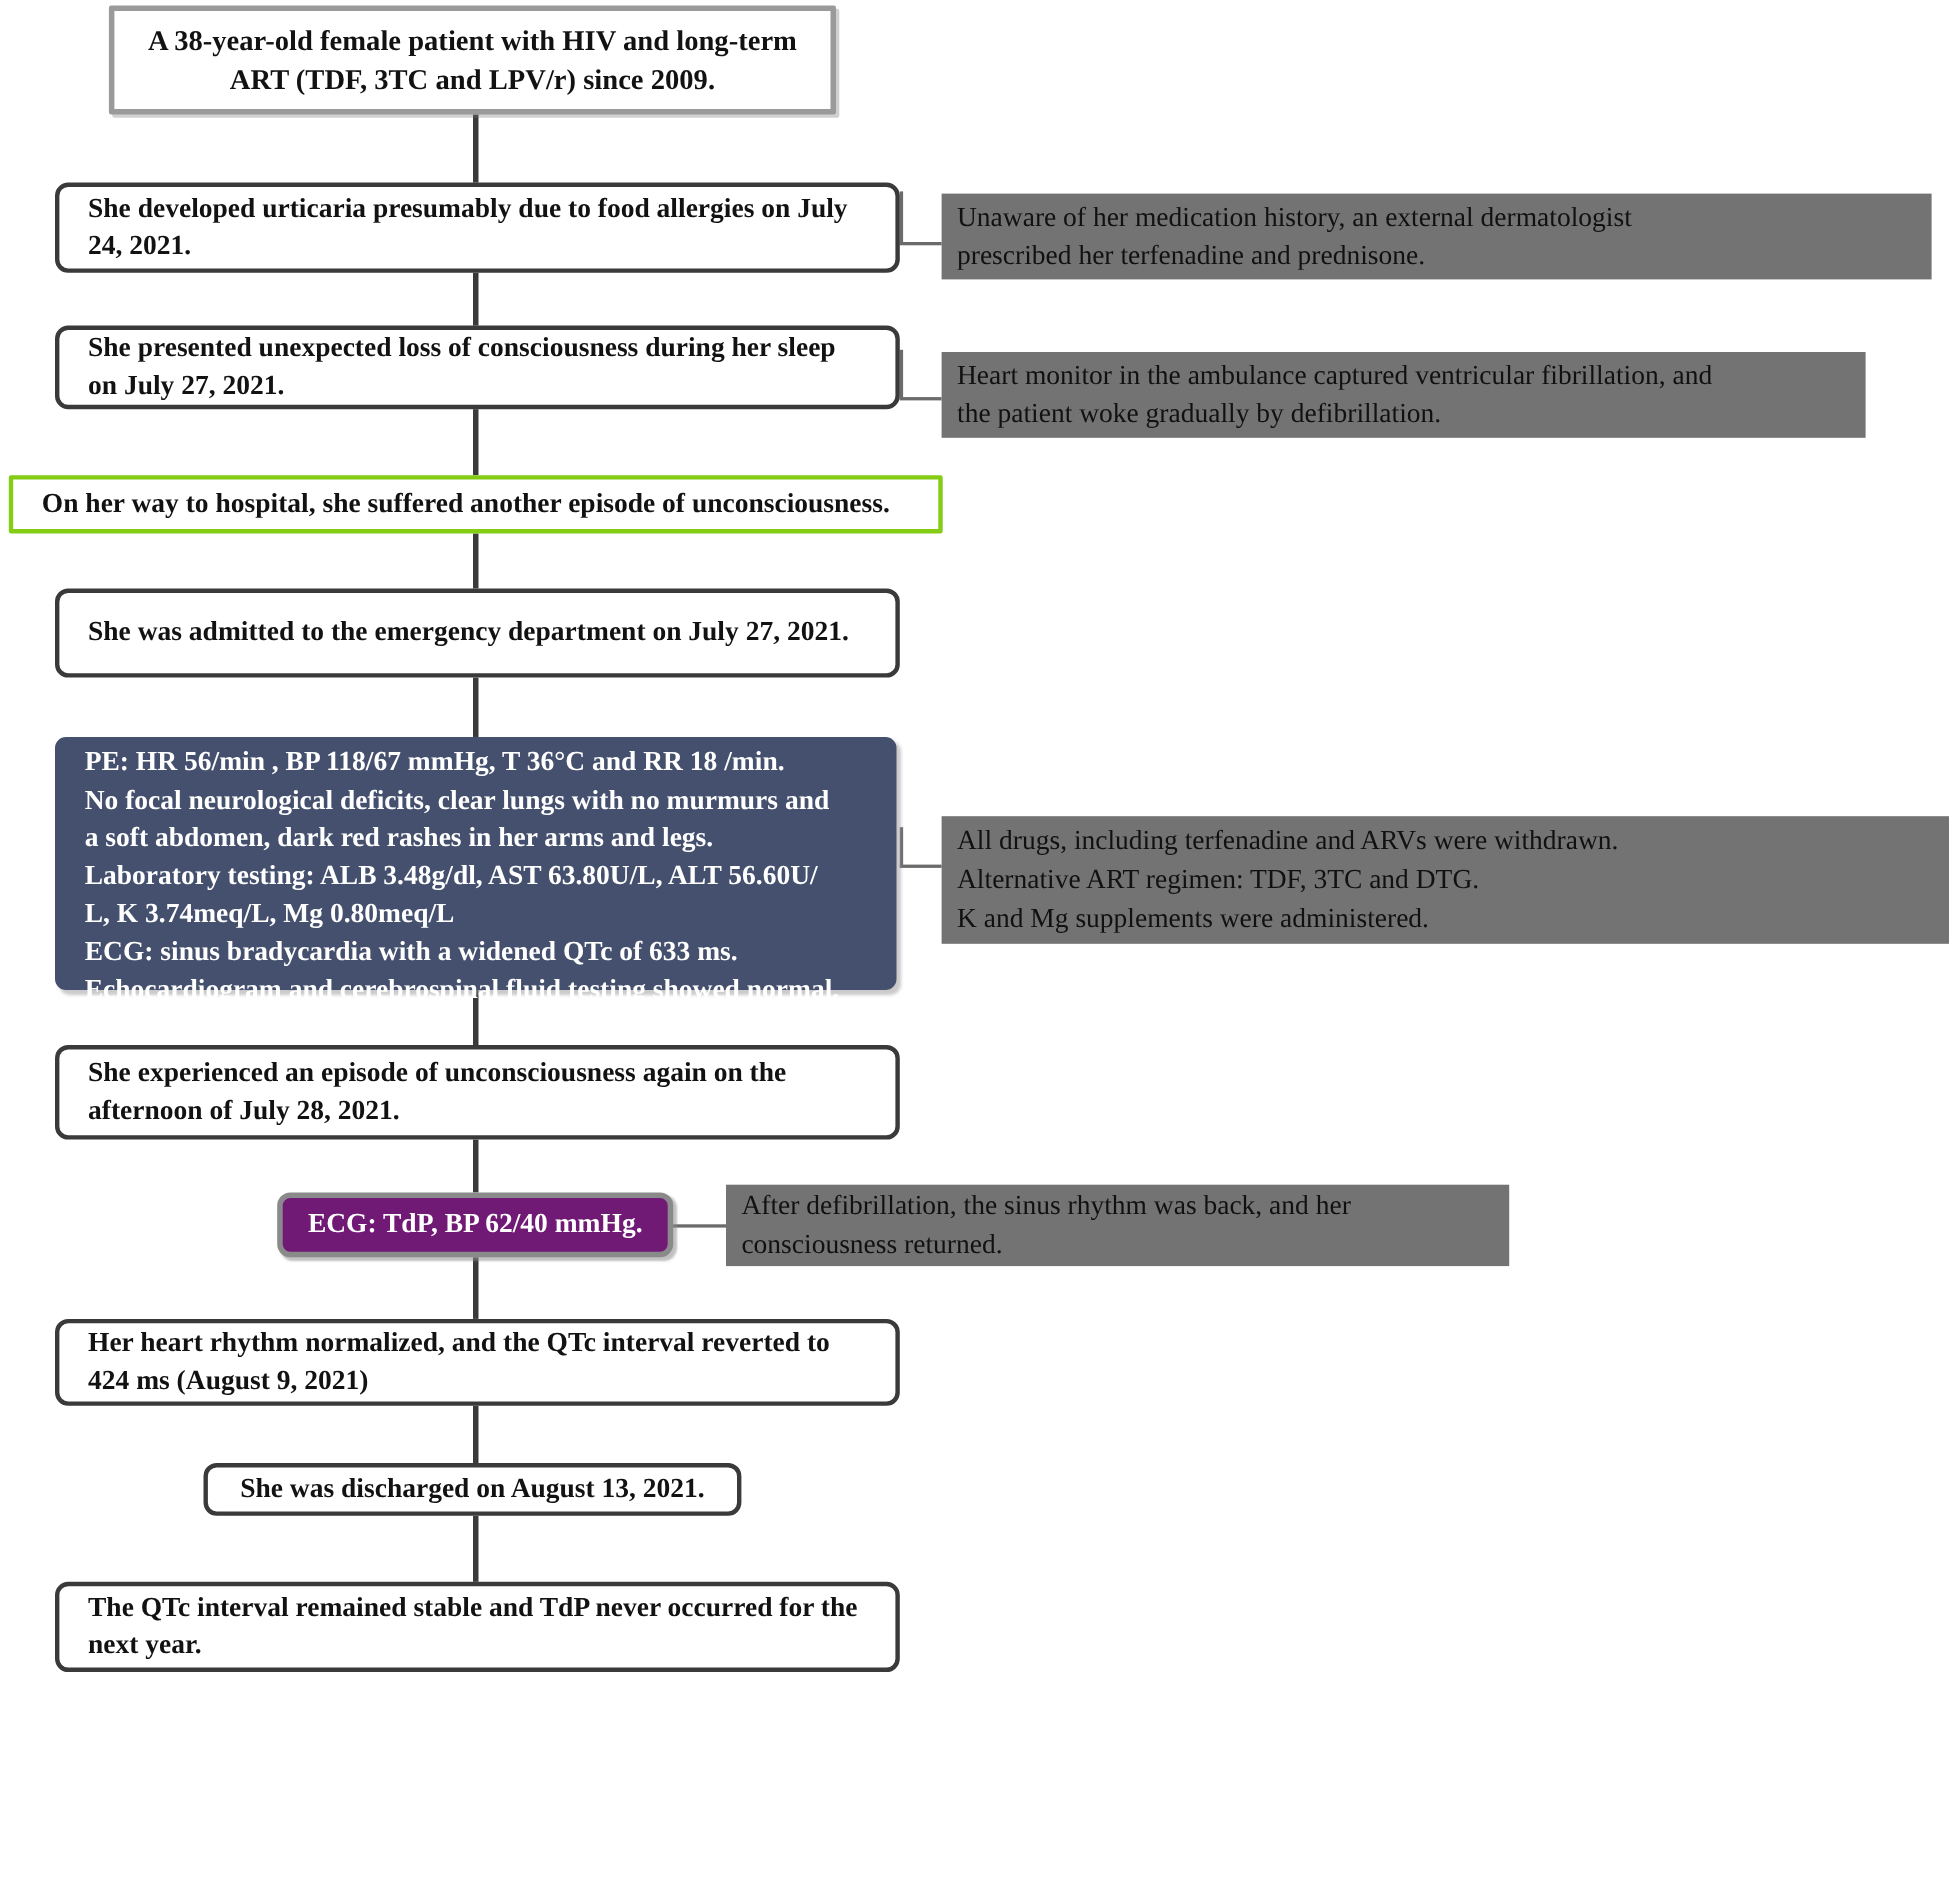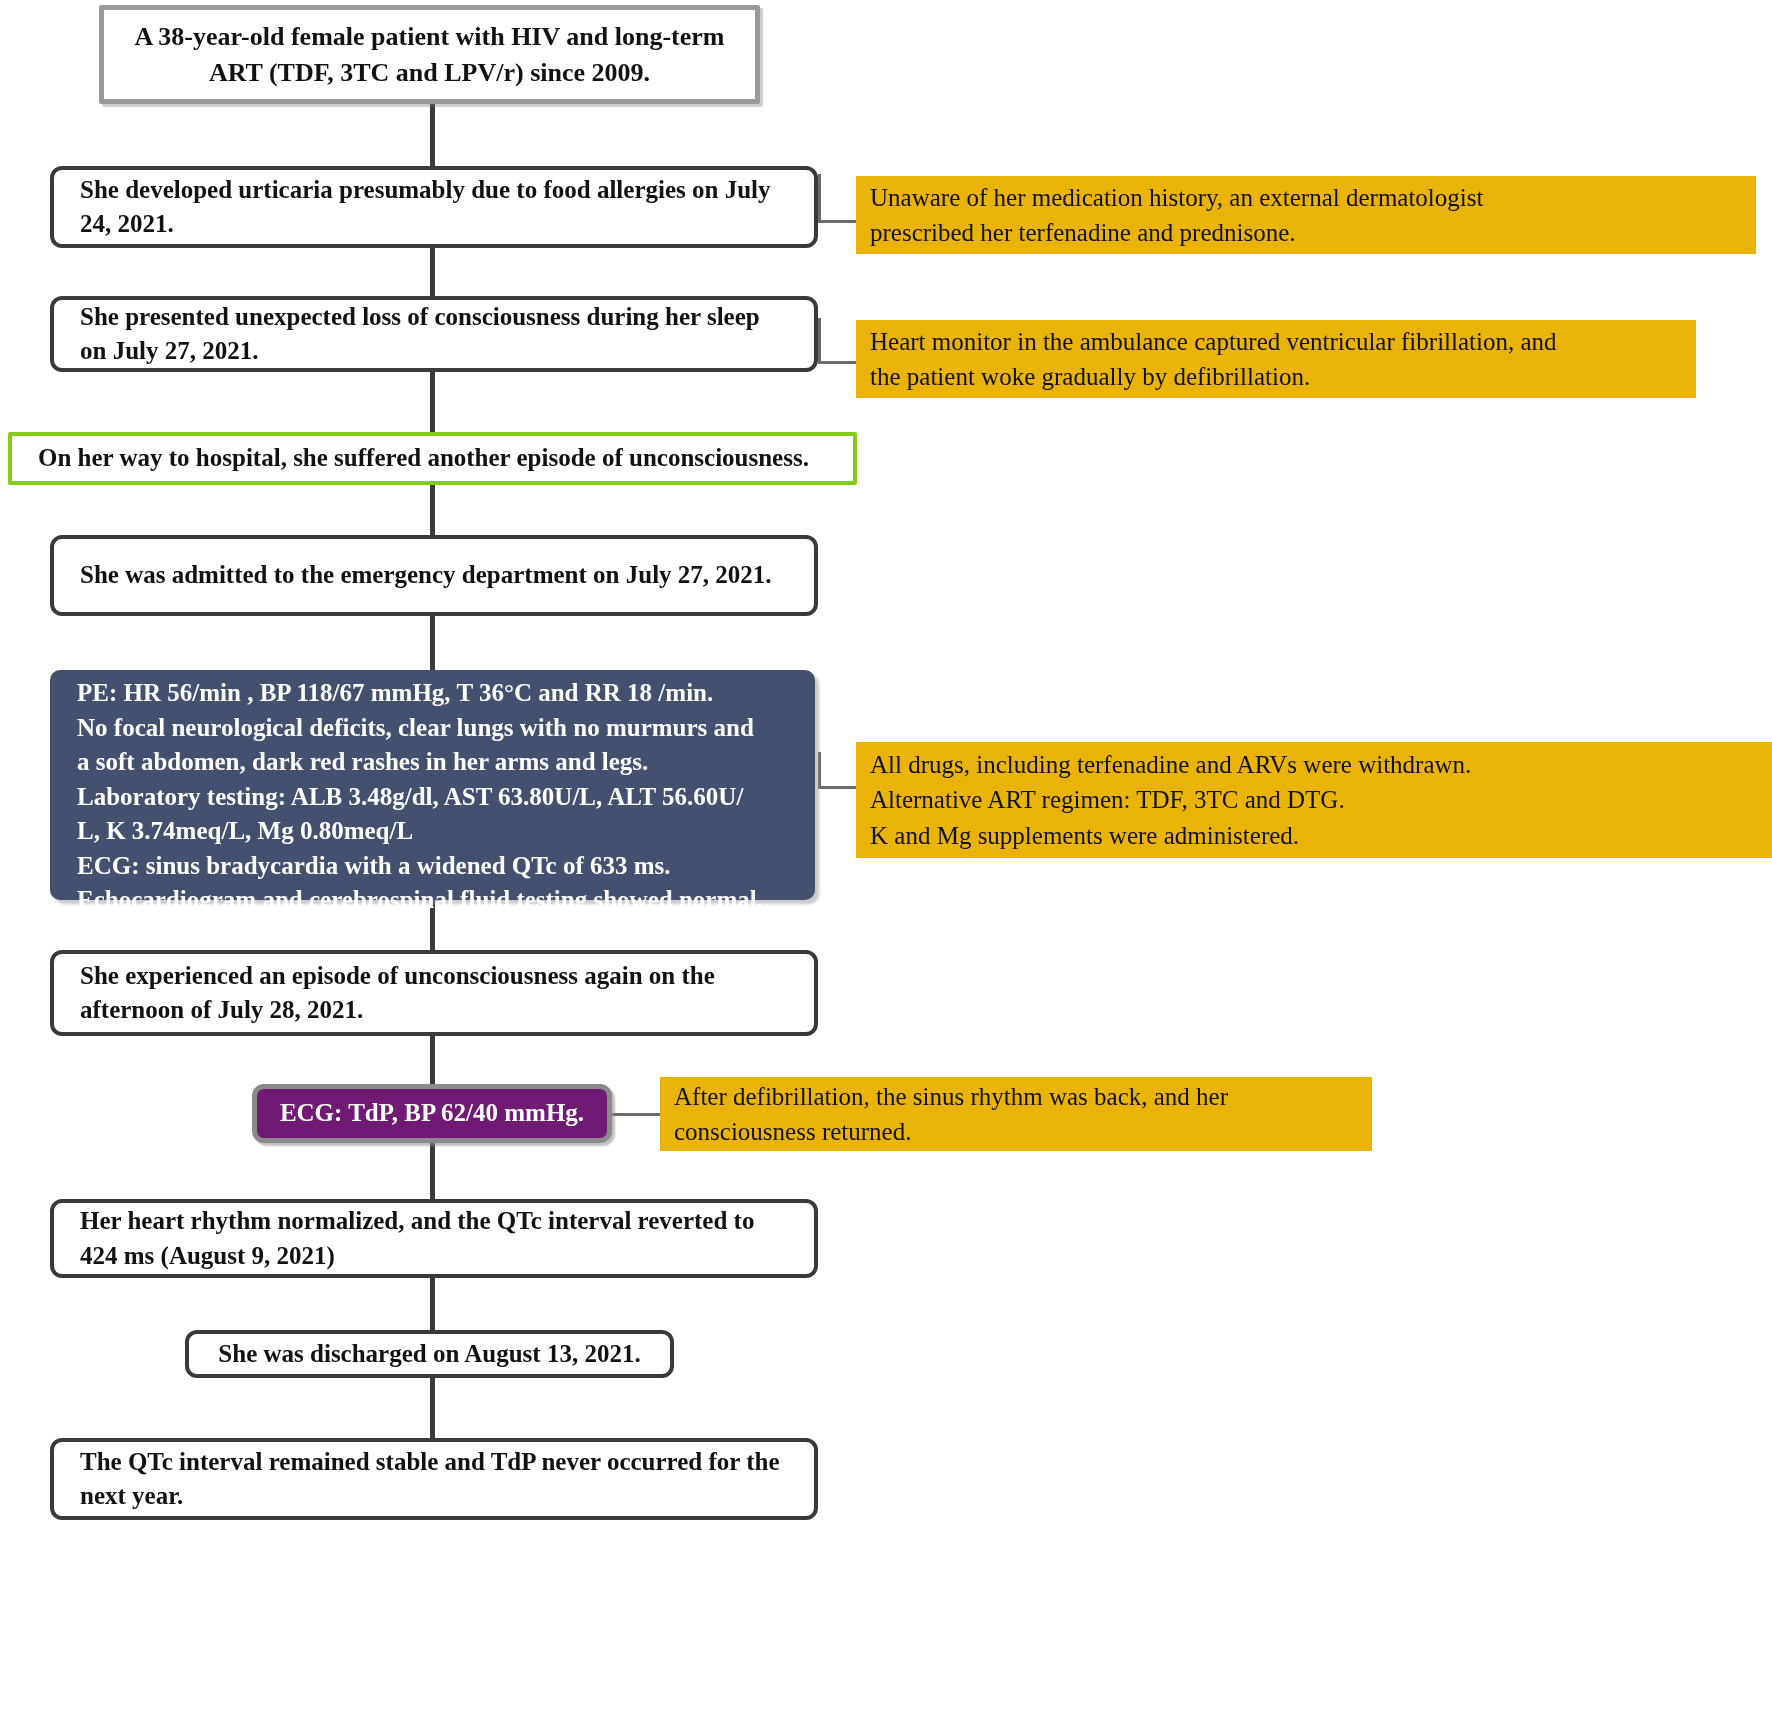--- a/index.html
+++ b/index.html
@@ -48,21 +48,21 @@
     background:#44506e;
     border:3px solid #44506e;
     border-radius:10px;
     color:#ffffff;
     box-shadow:4px 4px 3px rgba(150,150,150,0.5);
     align-items:flex-start;
   }
 
   .annot{
     position:absolute;box-sizing:border-box;
-    background:#eab308;
+    background:#737373;
     color:#111111;
     font-weight:normal;
     line-height:1.42;
     display:flex;align-items:center;
     padding:10px 14px;
   }
   .annot .txt{display:block;width:100%;}
 
   .pad{padding:26px 26px;}
   .pad-c{padding:10px 20px;}

